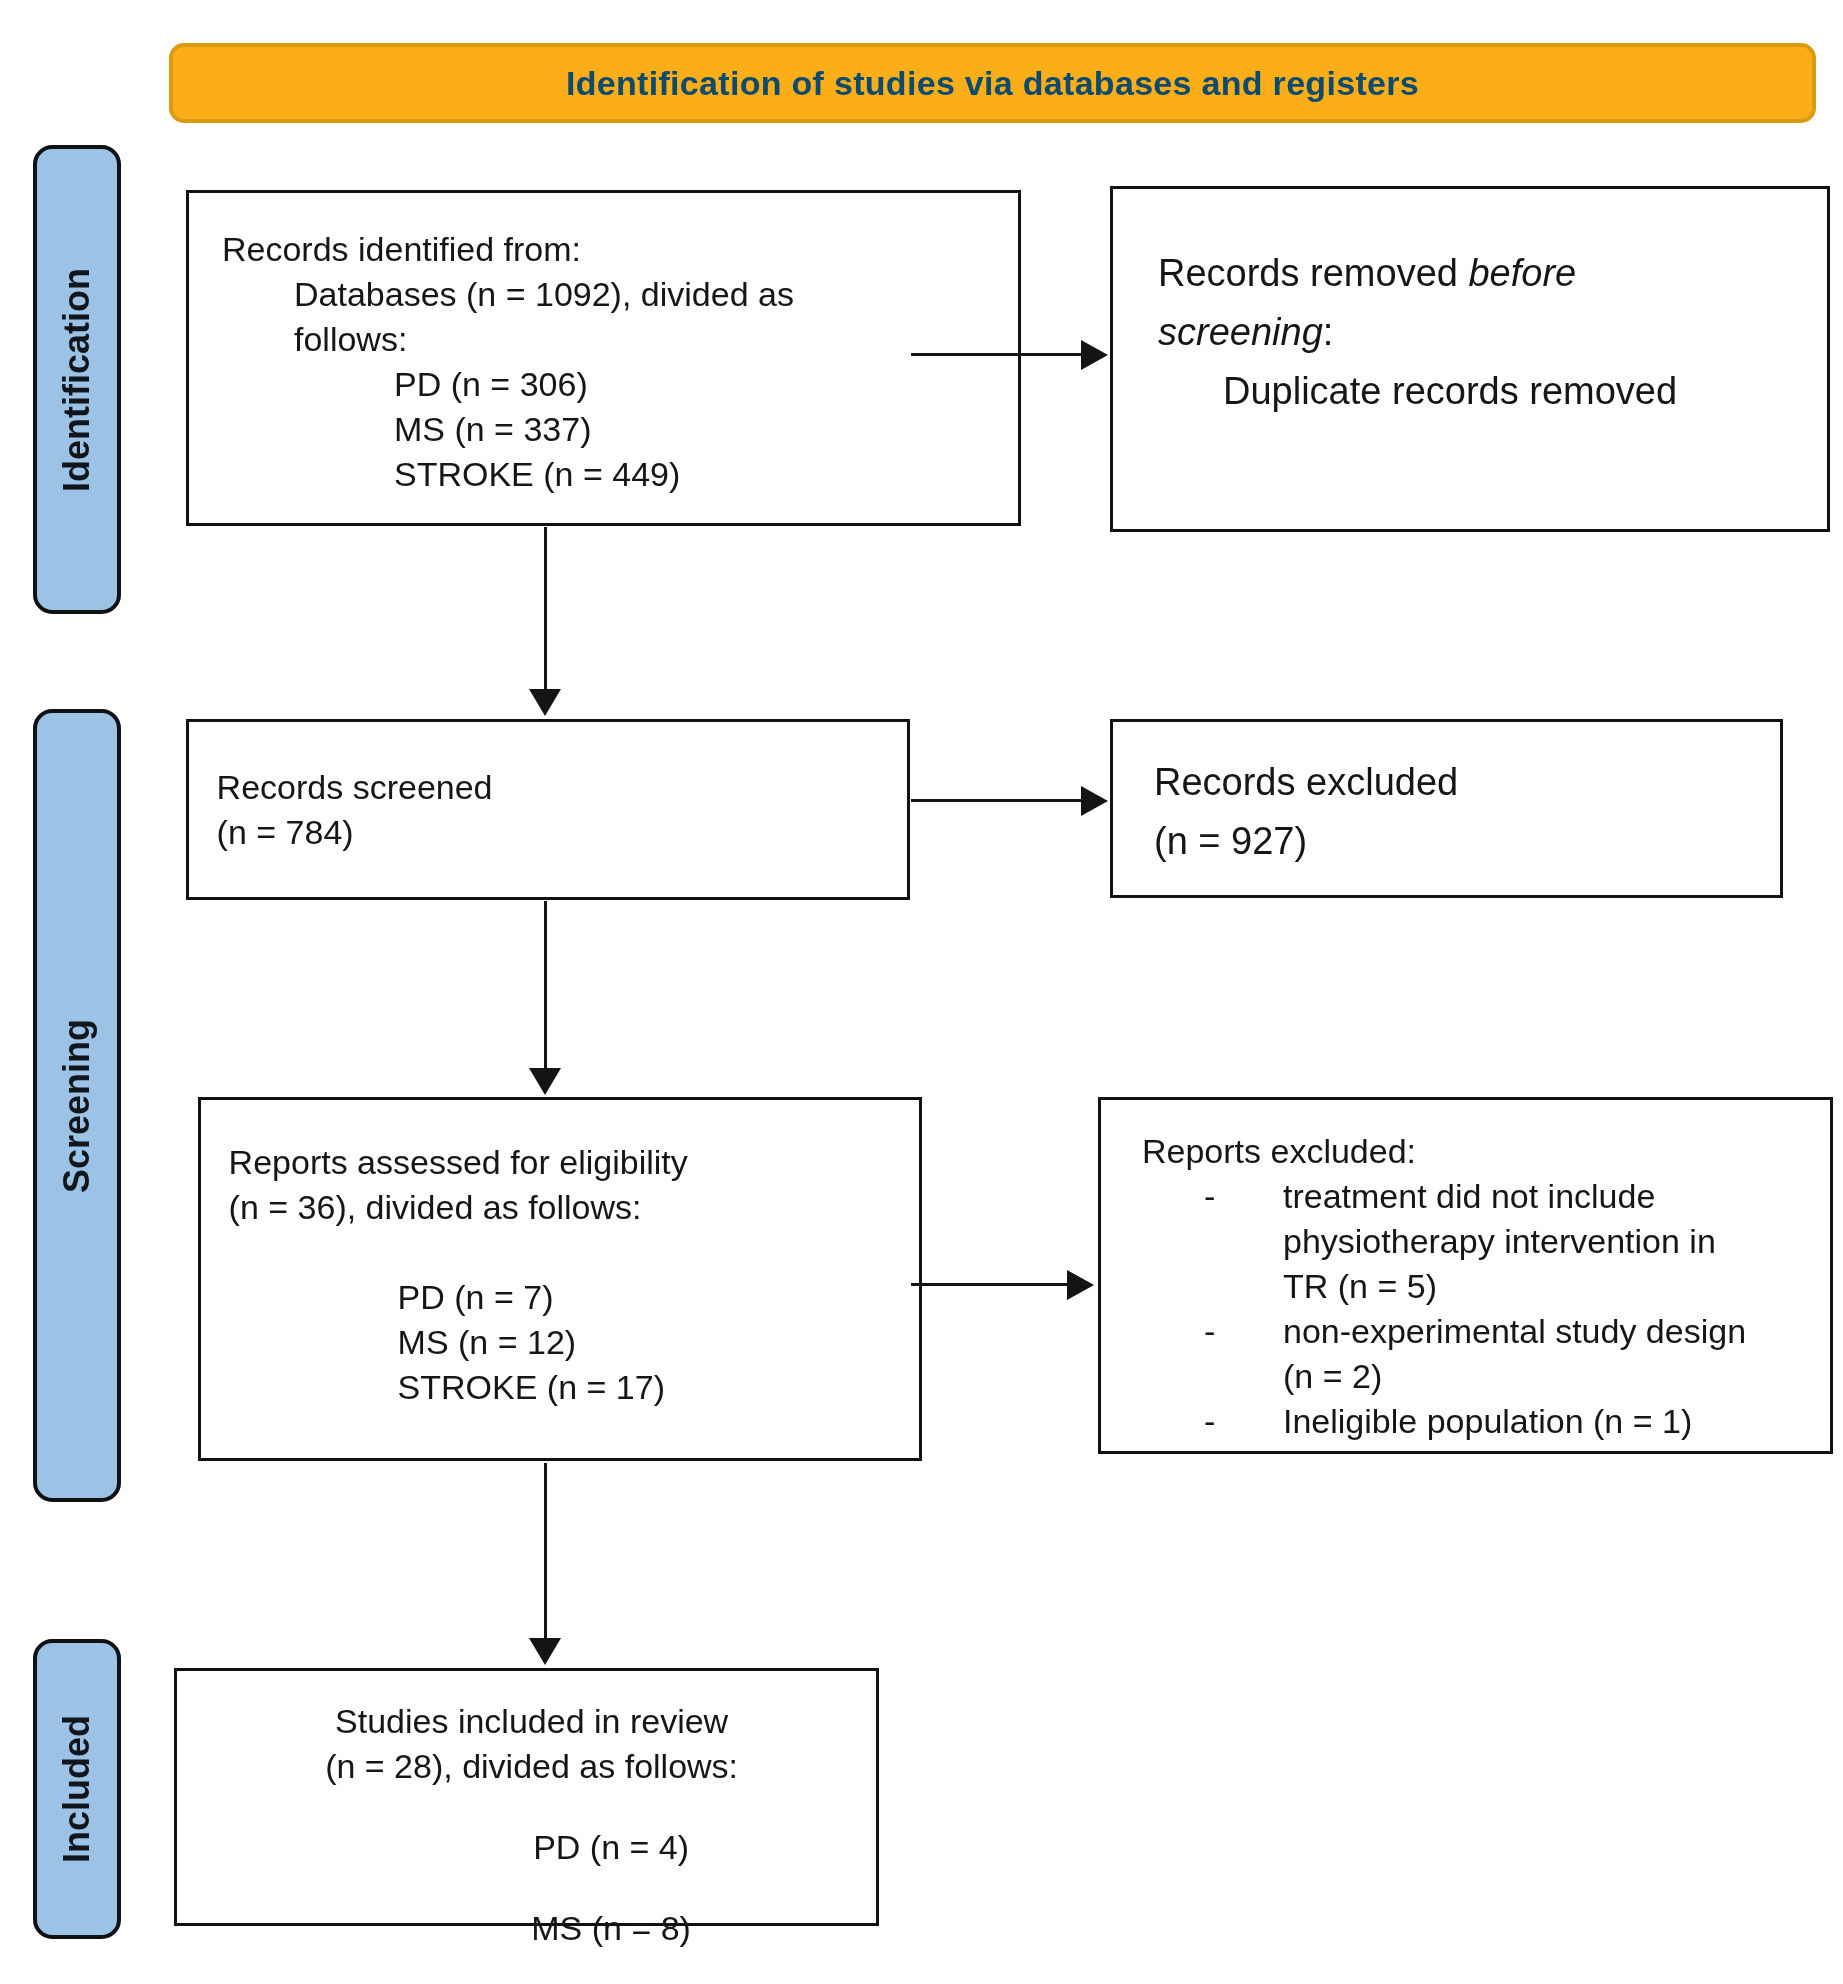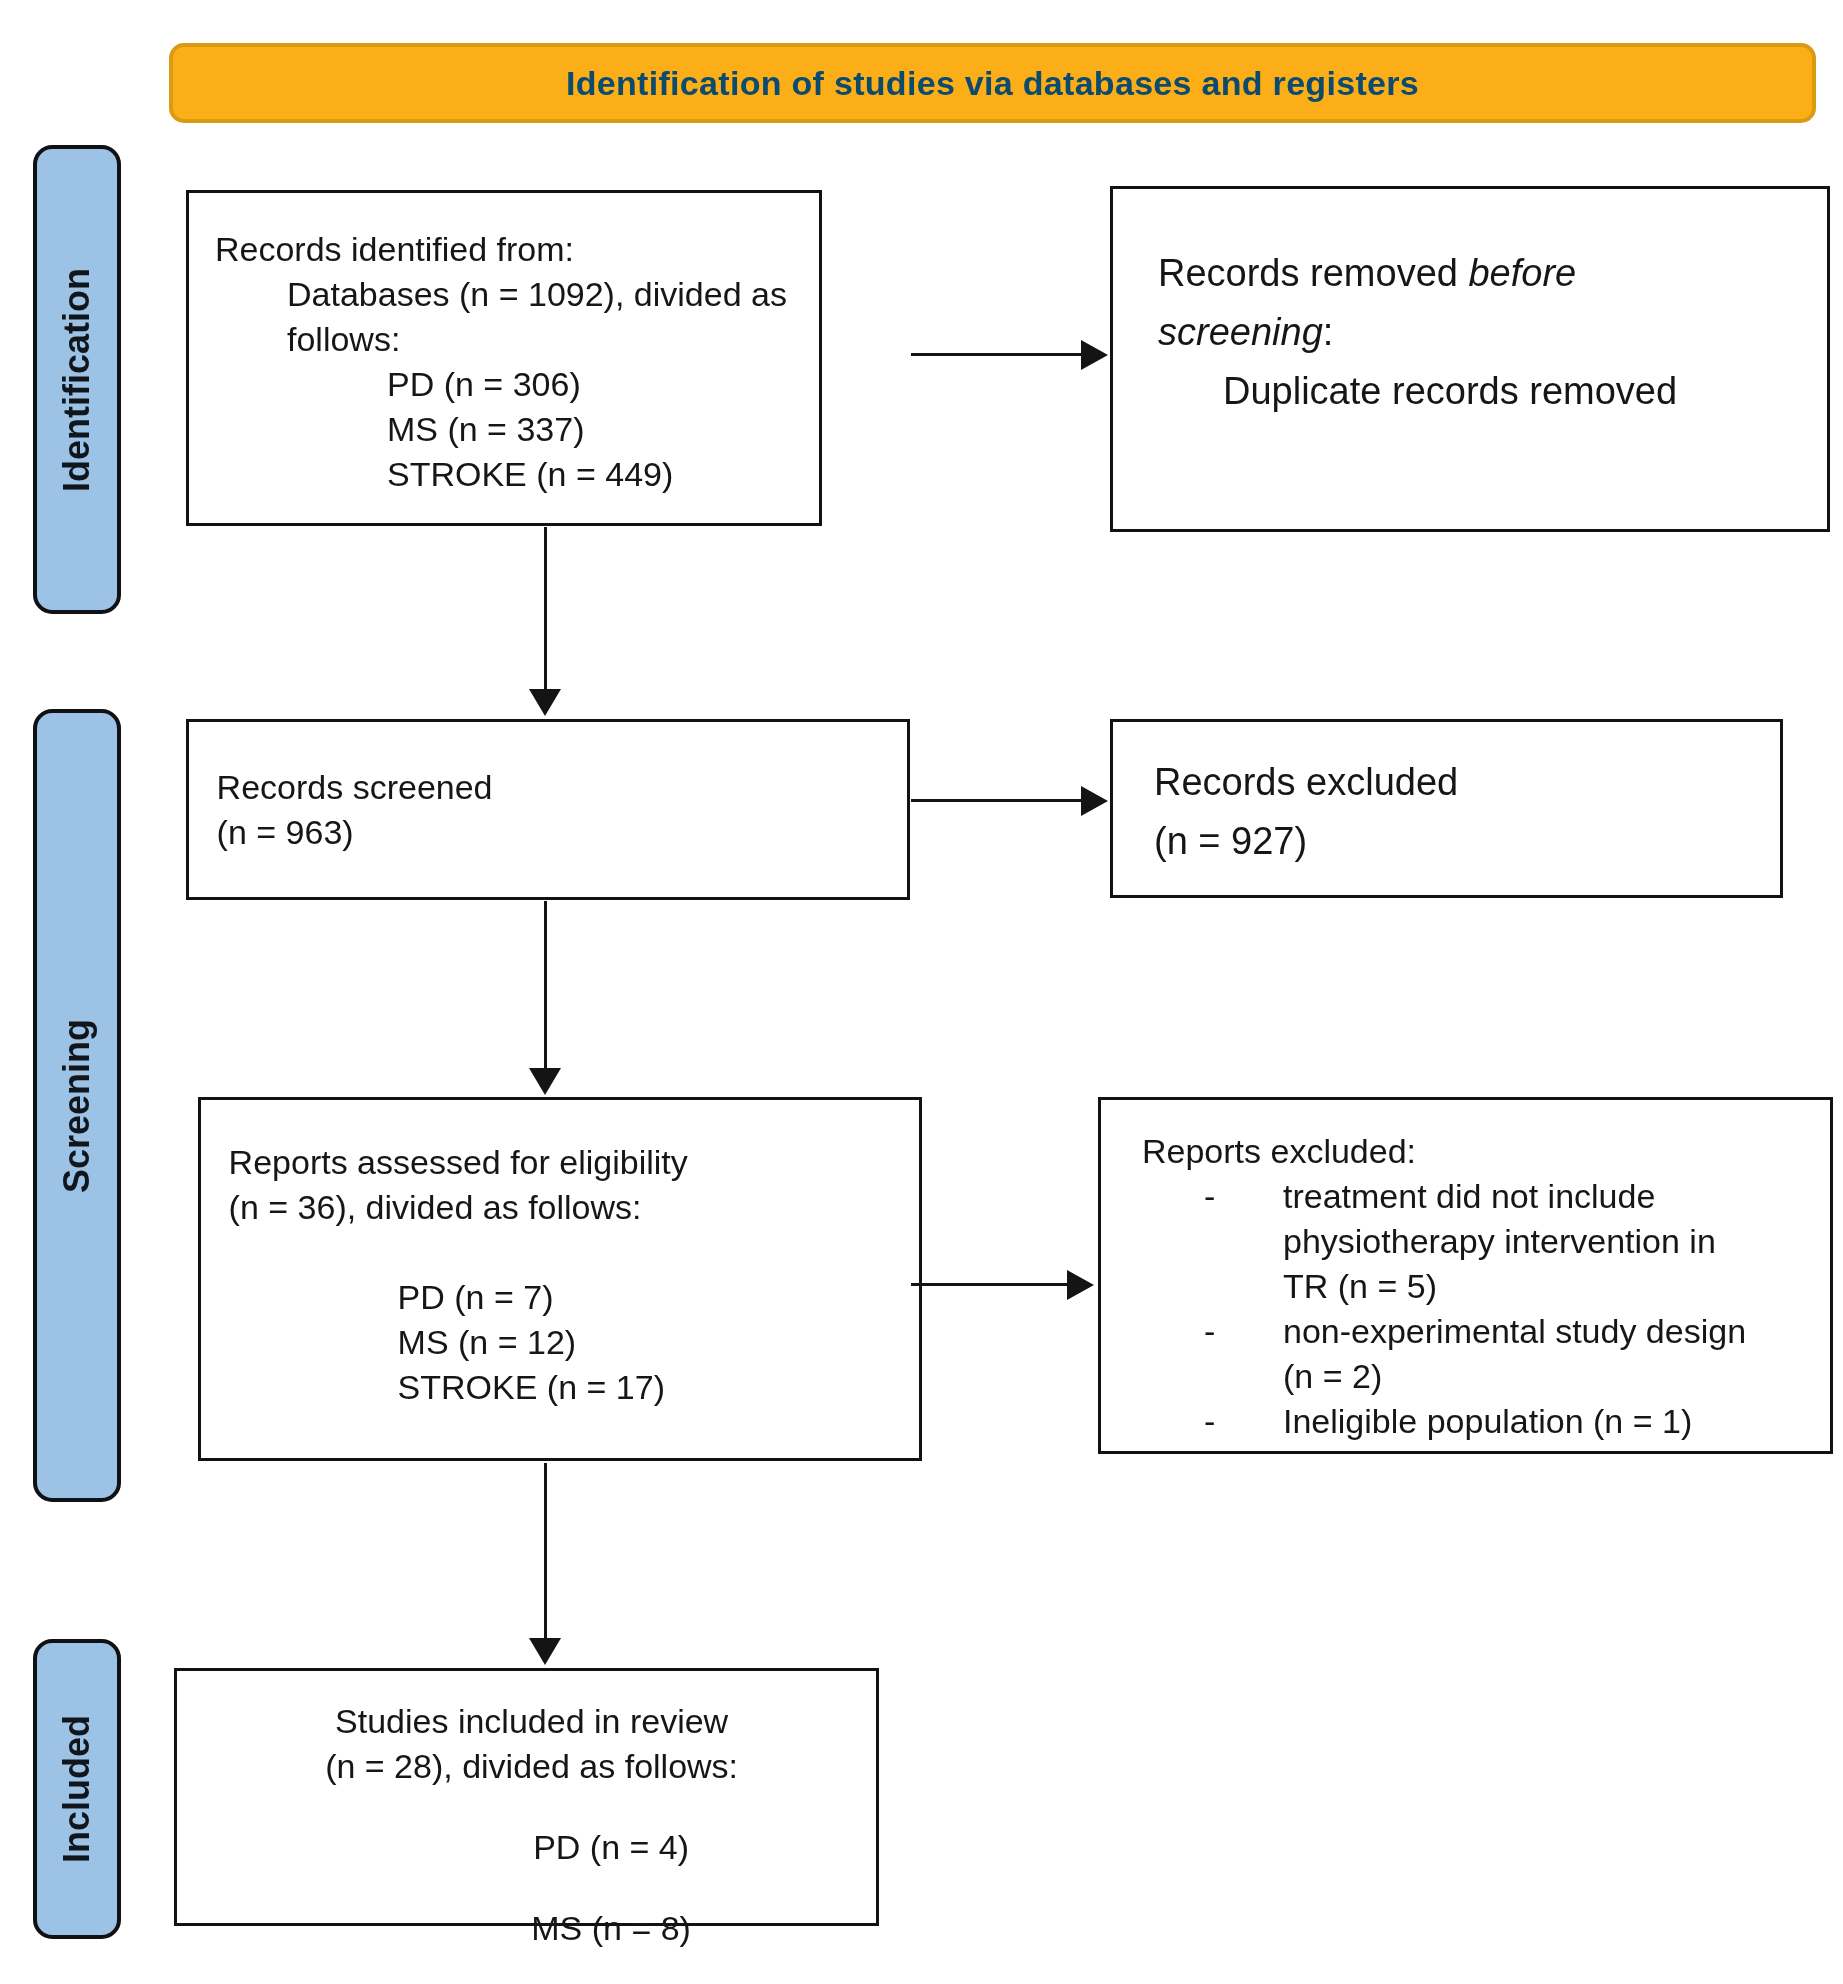--- a/index.html
+++ b/index.html
@@ -66,38 +66,38 @@
   <div class="stage" style="top:145px;height:469px;">
     <span>Identification</span>
   </div>
   <div class="stage" style="top:709px;height:793px;">
     <span>Screening</span>
   </div>
   <div class="stage" style="top:1639px;height:300px;">
     <span>Included</span>
   </div>
 
-  <div class="box" style="left:186px;top:190px;width:636px;height:336px;padding:34px 17px 0 26px;">
+  <div class="box" style="left:186px;top:190px;width:835px;height:336px;padding:34px 17px 0 33px;">
     <span class="ln">Records identified from:</span>
     <span class="ln ind1">Databases (n = 1092), divided as</span>
     <span class="ln ind1">follows:</span>
     <span class="ln ind2">PD (n = 306)</span>
     <span class="ln ind2">MS (n = 337)</span>
     <span class="ln ind2">STROKE (n = 449)</span>
   </div>
 
   <div class="box box-big" style="left:1110px;top:186px;width:720px;height:346px;padding:55px 17px 0 45px;">
     <span class="ln"><span>Records removed </span><span class="it">before</span></span>
     <span class="ln"><span class="it">screening</span><span>:</span></span>
     <span class="ln indb">Duplicate records removed</span>
   </div>
 
   <div class="box" style="left:186px;top:719px;width:724px;height:181px;padding:43px 17px 0 27.6px;">
     <span class="ln">Records screened</span>
-    <span class="ln">(n = 963)</span>
+    <span class="ln">(n = 784)</span>
   </div>
 
   <div class="box box-big" style="left:1110px;top:719px;width:673px;height:179px;padding:31px 17px 0 41px;">
     <span class="ln">Records excluded</span>
     <span class="ln">(n = 927)</span>
   </div>
 
   <div class="box" style="left:198px;top:1097px;width:724px;height:364px;padding:40px 17px 0 27.6px;">
     <span class="ln">Reports assessed for eligibility</span>
     <span class="ln">(n = 36), divided as follows:</span>

